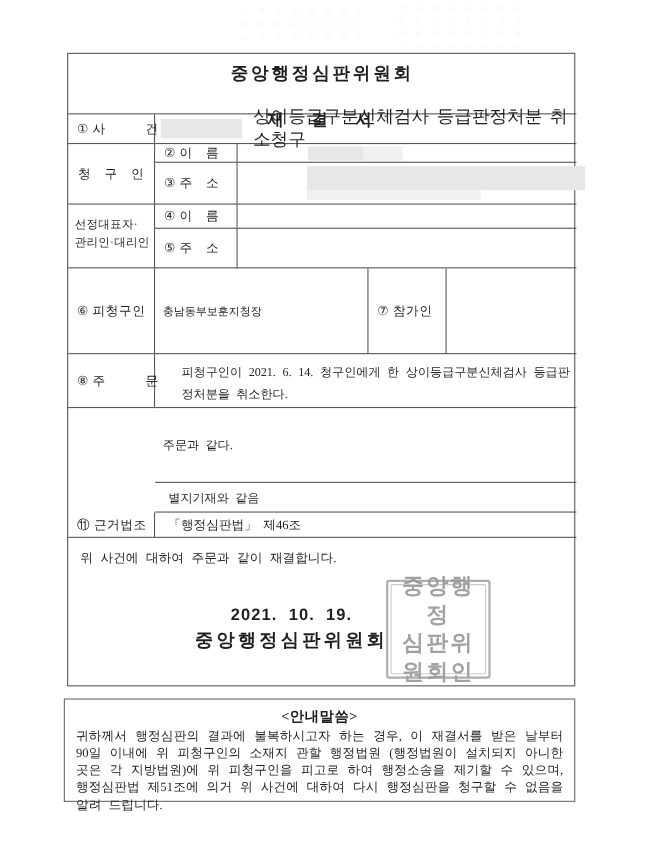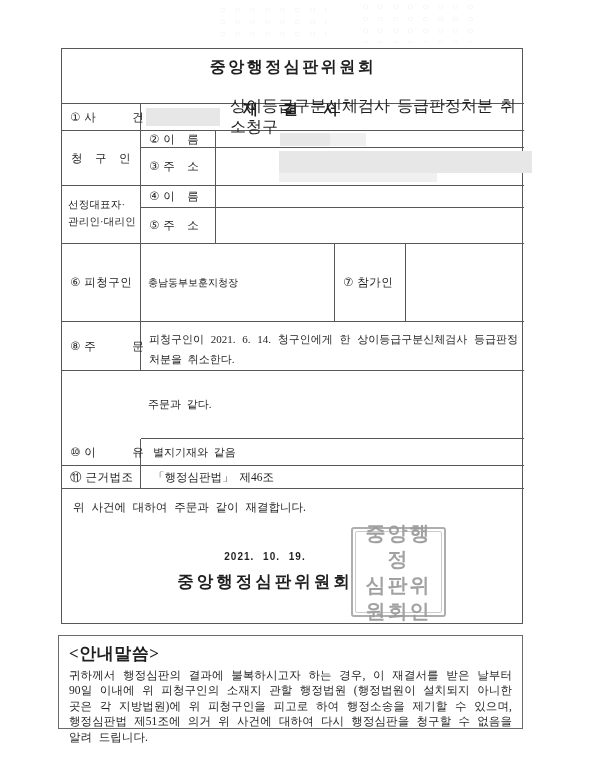--- a/index.html
+++ b/index.html
@@ -46,29 +46,29 @@
   .doc-title{
     margin-top:22px;font-family:"Liberation Sans","DejaVu Sans",sans-serif;
     font-weight:bold;font-size:15px;letter-spacing:5px;white-space:pre;
   }
   .redact{position:absolute;background:var(--redact);}
   .redact.light{background:var(--redact2);}
   .rep-label{display:block;padding:10px 0 0 6px;font-size:10.5px;line-height:17px;letter-spacing:.2px;}
   .small-val{font-size:10px;}
   .order-val{
     display:block;padding:7px 6px 0 8px;font-size:11px;line-height:20px;
-    text-align:justify;word-spacing:3px;
+    text-align:justify;word-spacing:3px;margin-left:16px;
   }
   
   .footer-cell{left:0;top:440px;width:462px;height:136px;}
   .closing-statement{position:absolute;left:11px;top:11px;font-size:11.5px;word-spacing:4px;}
   .decision-date{
     position:absolute;left:73px;top:62px;width:260px;text-align:center;
     font-family:"Liberation Sans","DejaVu Sans",sans-serif;
-    font-weight:bold;font-size:10px;letter-spacing:1px;word-spacing:5px;
+    font-weight:bold;font-size:15px;letter-spacing:1px;word-spacing:5px;
   }
   .signature{
     position:absolute;left:73px;top:82px;width:260px;text-align:center;
     font-weight:bold;font-size:16.5px;letter-spacing:3px;
   }
   .seal{
     position:absolute;left:289px;top:38px;width:95px;height:90px;
     border:2px solid var(--sealborder);border-radius:3px;
     display:flex;align-items:center;justify-content:center;
   }
@@ -76,21 +76,21 @@
     width:87px;height:82px;border:1px solid #c6c6c6;border-radius:2px;
     display:flex;flex-direction:column;align-items:center;justify-content:center;
     color:var(--seal);font-weight:bold;font-size:20px;line-height:26px;
     letter-spacing:2px;text-align:center;opacity:.92;
   }
   
   .notice{
     position:absolute;left:58px;top:635px;width:465px;height:94px;
     border:1.5px solid #6a6a6a;padding:6px 10px 0 10px;
   }
-  .notice-title{font-size:17px;font-weight:600;letter-spacing:.5px;}
+  .notice-title{font-size:13px;font-weight:600;letter-spacing:.5px;text-align:center;}
   .notice-body{
     margin-top:3px;font-size:11.5px;line-height:15.4px;text-align:justify;
     word-spacing:3.5px;letter-spacing:.1px;
   }
 </style>
 </head>
 <body>
 
 <div class="page">
 
@@ -136,21 +136,20 @@
     <div class="cell lab br bb" style="left:273px;top:195px;width:71px;height:78px;">⑦ 참가인</div>
     <div class="cell val bb" style="left:344px;top:195px;width:118px;height:78px;"></div>
 
     <div class="cell lab br bb" style="left:0;top:273px;width:79px;height:49px;">⑧ 주　　　문</div>
     <div class="cell bb" style="left:79px;top:273px;width:383px;height:49px;">
       <span class="order-val">피청구인이 2021. 6. 14. 청구인에게 한 상이등급구분신체검사 등급판정처분을 취소한다.</span>
     </div>
 
     <div class="cell val bb" style="left:79px;top:322px;width:383px;height:68px;align-items:flex-start;padding-top:26px;">주문과 같다.</div>
 
-    <div class="cell lab br bb" style="left:0;top:390px;width:79px;height:27px;">⑩ 이　　　유</div>
     <div class="cell val bb" style="left:79px;top:390px;width:383px;height:27px;padding-left:12px;">별지기재와 같음</div>
 
     <div class="cell lab br bb" style="left:0;top:417px;width:79px;height:23px;">⑪ 근거법조</div>
     <div class="cell val bb" style="left:79px;top:417px;width:383px;height:23px;padding-left:12px;font-size:11.5px;">「행정심판법」  제46조</div>
 
     <div class="cell footer-cell">
       <div class="closing-statement">위 사건에 대하여 주문과 같이 재결합니다.</div>
       <div class="decision-date">2021. 10. 19.</div>
       <div class="signature">중앙행정심판위원회</div>
       <div class="seal">

